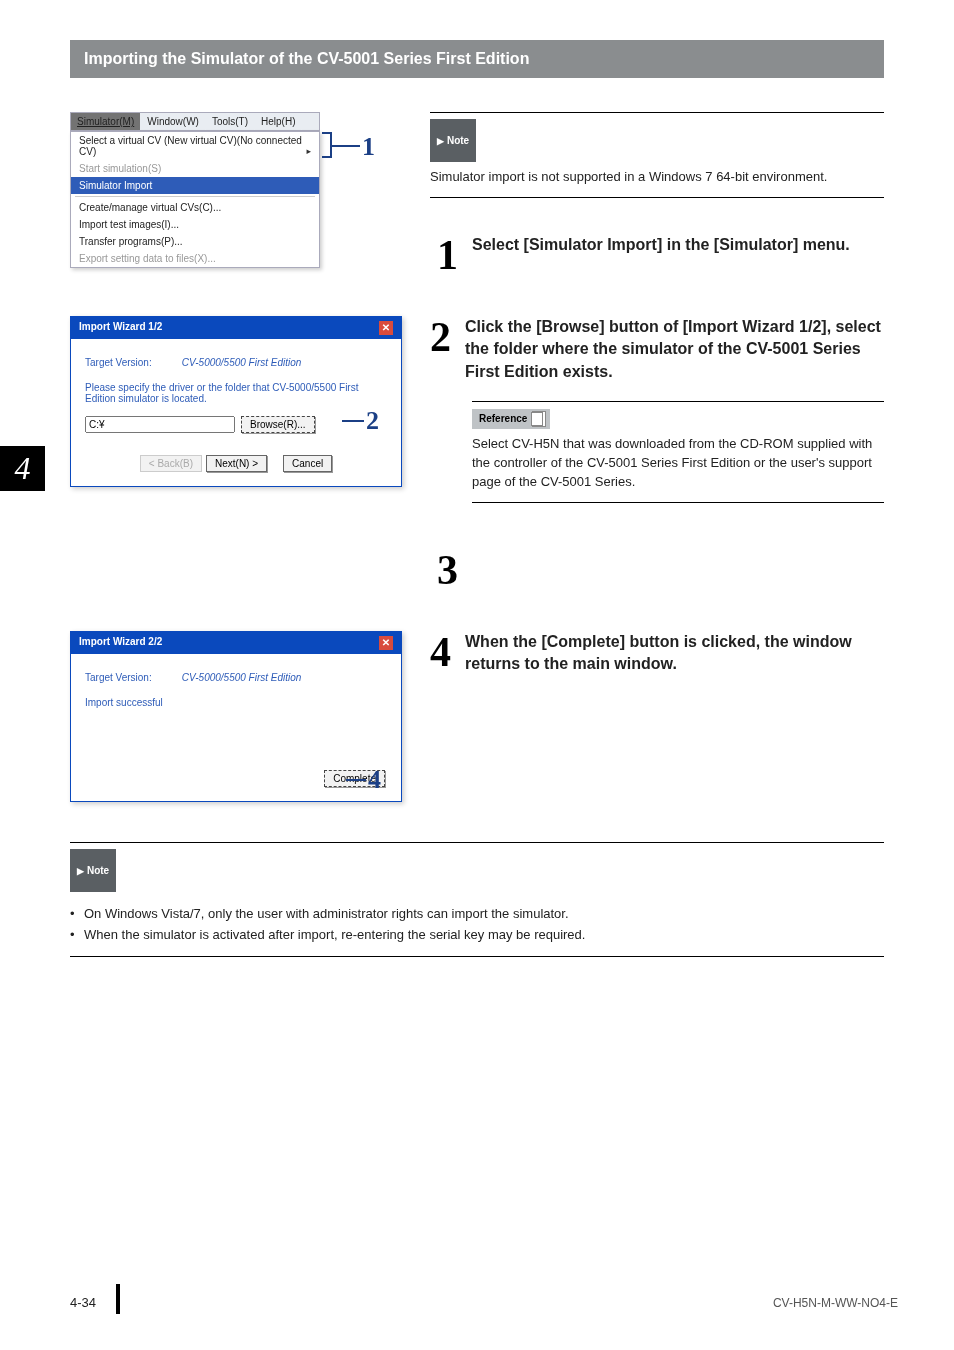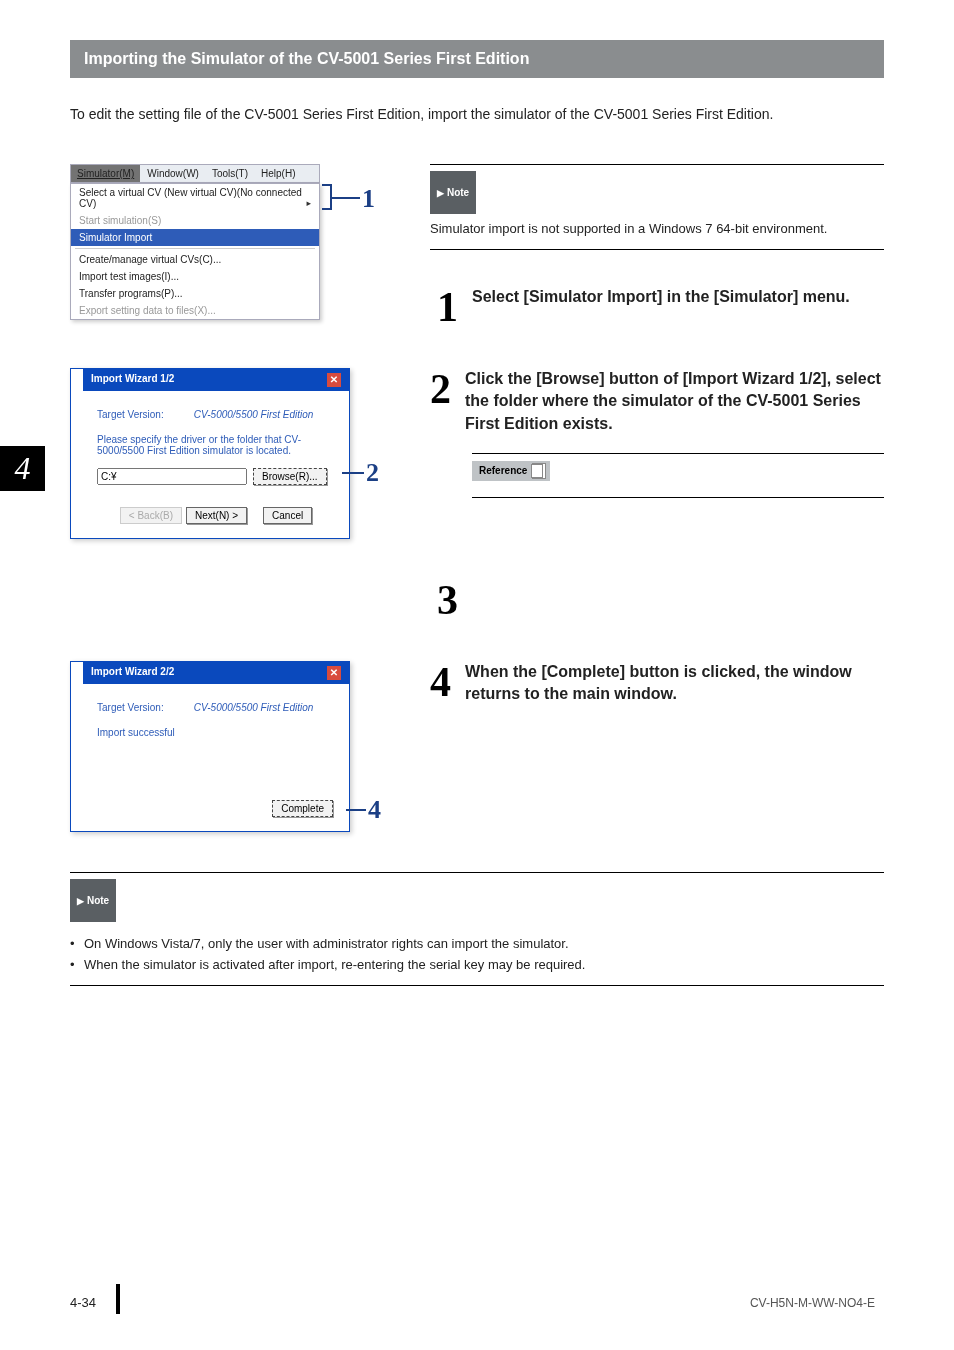--- a/index.html
+++ b/index.html
@@ -108,55 +108,53 @@
     border:1px solid #aab; background:#fff; font-size:10px;
     box-shadow: 2px 2px 4px rgba(0,0,0,0.2);
   }
   .dropdown div { padding:3px 8px; }
   .dropdown .disabled { color:#999; }
   .dropdown .highlight { background:#2e5cb8; color:#fff; }
   .dropdown .sep { height:1px; background:#ccc; margin:2px 4px; padding:0; }
   .submenu-arrow { float:right; color:#333; font-size:9px; }
   
   .wizard {
-    width: 280px; border:1px solid #0a49bd;
+    width: 332px; border:1px solid #0a49bd;
     font-size:10px; font-family: Arial, sans-serif;
     box-shadow: 2px 2px 5px rgba(0,0,0,0.2);
     background:#fff;
-    padding-left:12px;
   }
   .wizard-title { background:#0a49bd; color:#fff; padding:4px 8px; font-weight:bold; display:flex; justify-content:space-between; }
   .wizard-title .x { background:#d94b3d; color:#fff; width:14px; height:14px; text-align:center; line-height:14px; font-size:10px; }
   .wizard-body { padding:18px 14px 14px; color:#2e5cb8; min-height:110px; }
   .wizard-body .lbl { color:#2e5cb8; }
   .wizard-body .val { margin-left:30px;font-style:italic; }
   .wizard-input { display:flex; align-items:center; margin-top:12px; gap:6px;}
   .wizard-input input { width:150px; font-size:10px; padding:1px 2px; }
   .wizard-btn {
     border:1px solid #666; background:#f2f2f2; font-size:10px;
     padding:2px 8px; color:#000; box-shadow:1px 1px 0 #999;
   }
   .wizard-btn.dashed { border:1px dashed #444; }
   .wizard-btn.disabled { color:#aaa; border-color:#ccc; box-shadow:none;}
   .wizard-buttons { text-align:center; padding: 6px 10px 14px; display:flex; justify-content:center; gap:4px;}
   .footer-num { position:absolute; bottom:40px; left:70px; font-size:13px; }
-  .footer-code { position:absolute; bottom:40px; right:79px; font-size:12px; color:#555;}
+  .footer-code { position:absolute; bottom:40px; right:56px; font-size:12px; color:#555;}
   .footer-bar { position:absolute; bottom:36px; left:116px; width:4px; height:30px; background:#000;}
   ul.bullets { list-style: none; padding:0; margin:6px 0 0 0; }
   ul.bullets li { font-size:13px; padding-left:14px; position:relative; line-height:1.6;}
   ul.bullets li::before { content:"•"; position:absolute; left:0; }
 </style>
 </head>
 <body>
 
 <div class="sidetab">4</div>
 
 <div class="page">
   <div class="heading-bar">Importing the Simulator of the CV-5001 Series First Edition</div>
-  <div class="intro">To edit the setting file of the CV-5001 Series First Edition, import the simulator of the CV-5001 Series First Edition.</div>
 
   <div class="row">
     <div class="left-col" style="position:relative; height:160px;">
 
       <div class="menu-shot">
         <div class="menu-bar">
           <span class="active">Simulator(M)</span>
           <span>Window(W)</span>
           <span>Tools(T)</span>
           <span>Help(H)</span>
@@ -215,20 +213,21 @@
       <div class="callout" style="left:296px; top:90px;">2</div>
     </div>
     <div class="right-col">
       <div class="step-row" style="margin-top:0;">
         <div class="stepnum">2</div>
         <div class="step-text">Click the [Browse] button of [Import Wizard 1/2], select the folder where the simulator of the CV-5001 Series First Edition exists.</div>
       </div>
       <div style="margin-left:42px; margin-top:18px;">
         <div class="hr"></div>
         <span class="ref-tag">Reference</span>
+        <div class="small-text">Select CV-H5N that was downloaded from the CD-ROM supplied with the controller of the CV-5001 Series First Edition or the user's support page of the CV-5001 Series.</div>
         <div class="hr" style="margin-top:10px;"></div>
       </div>
     </div>
   </div>
 
   <div class="row">
     <div class="left-col"></div>
     <div class="right-col">
       <div class="step-row" style="margin-top:0;">
         <div class="stepnum">3</div>

